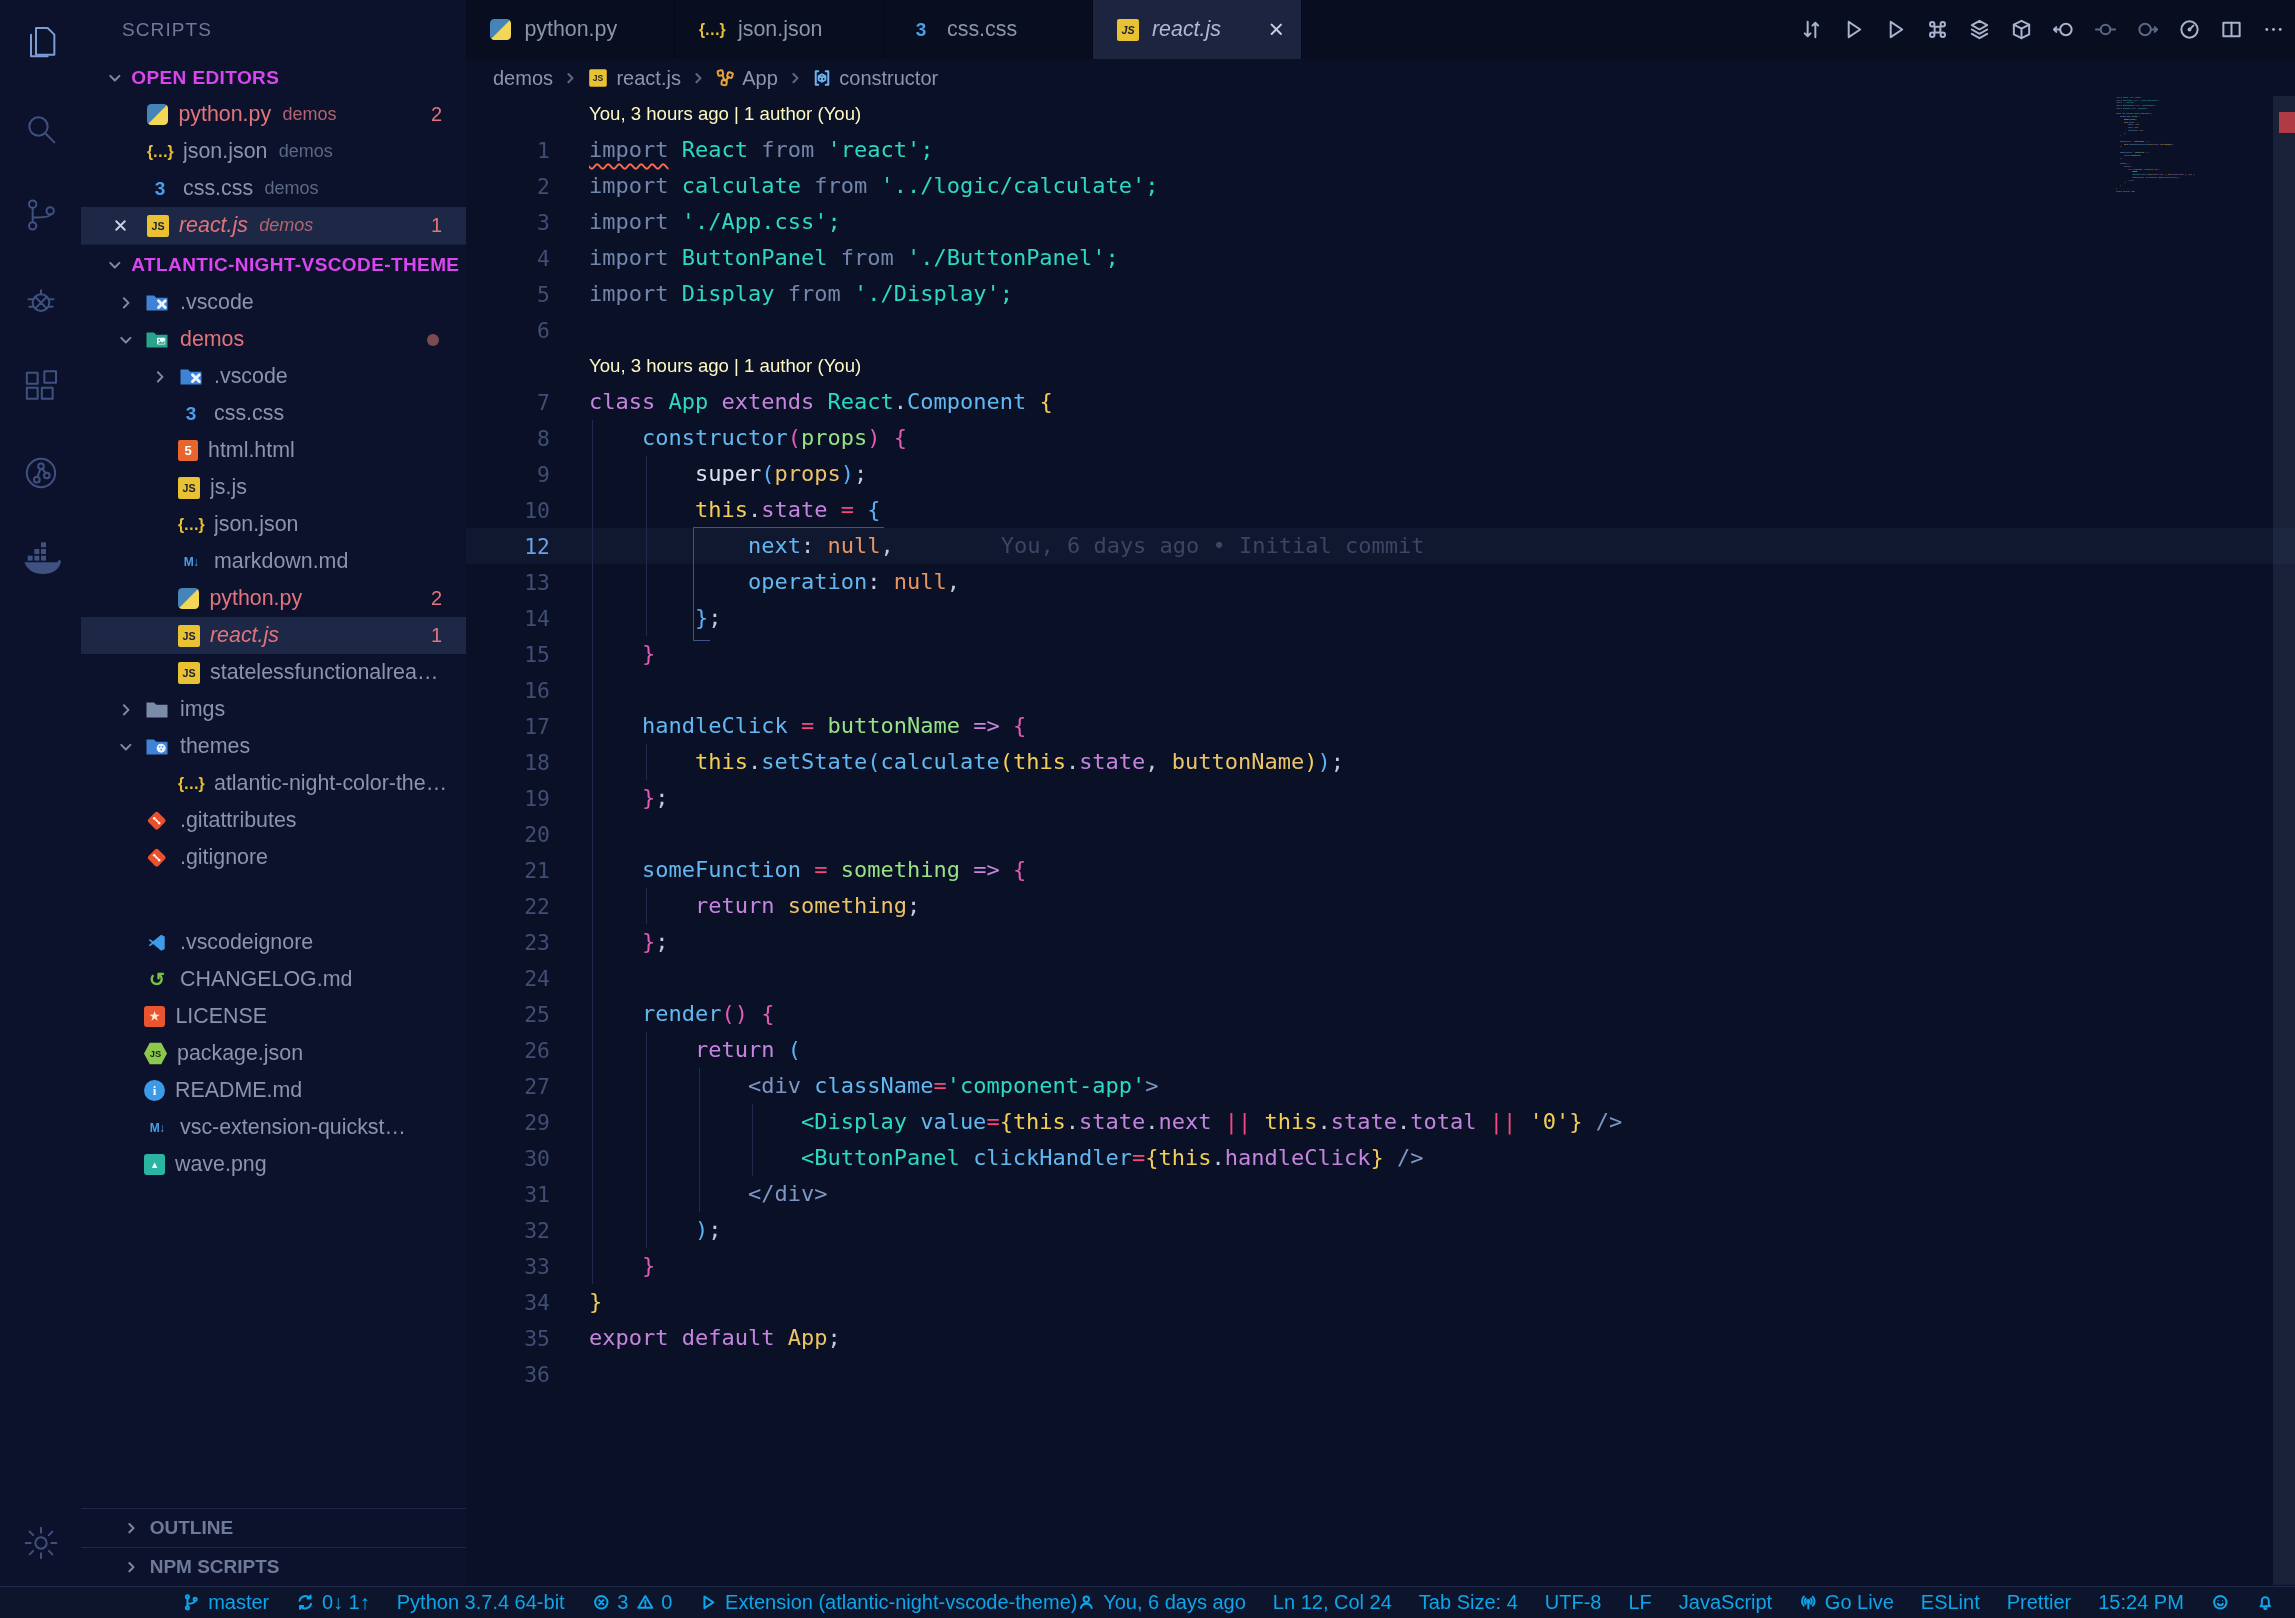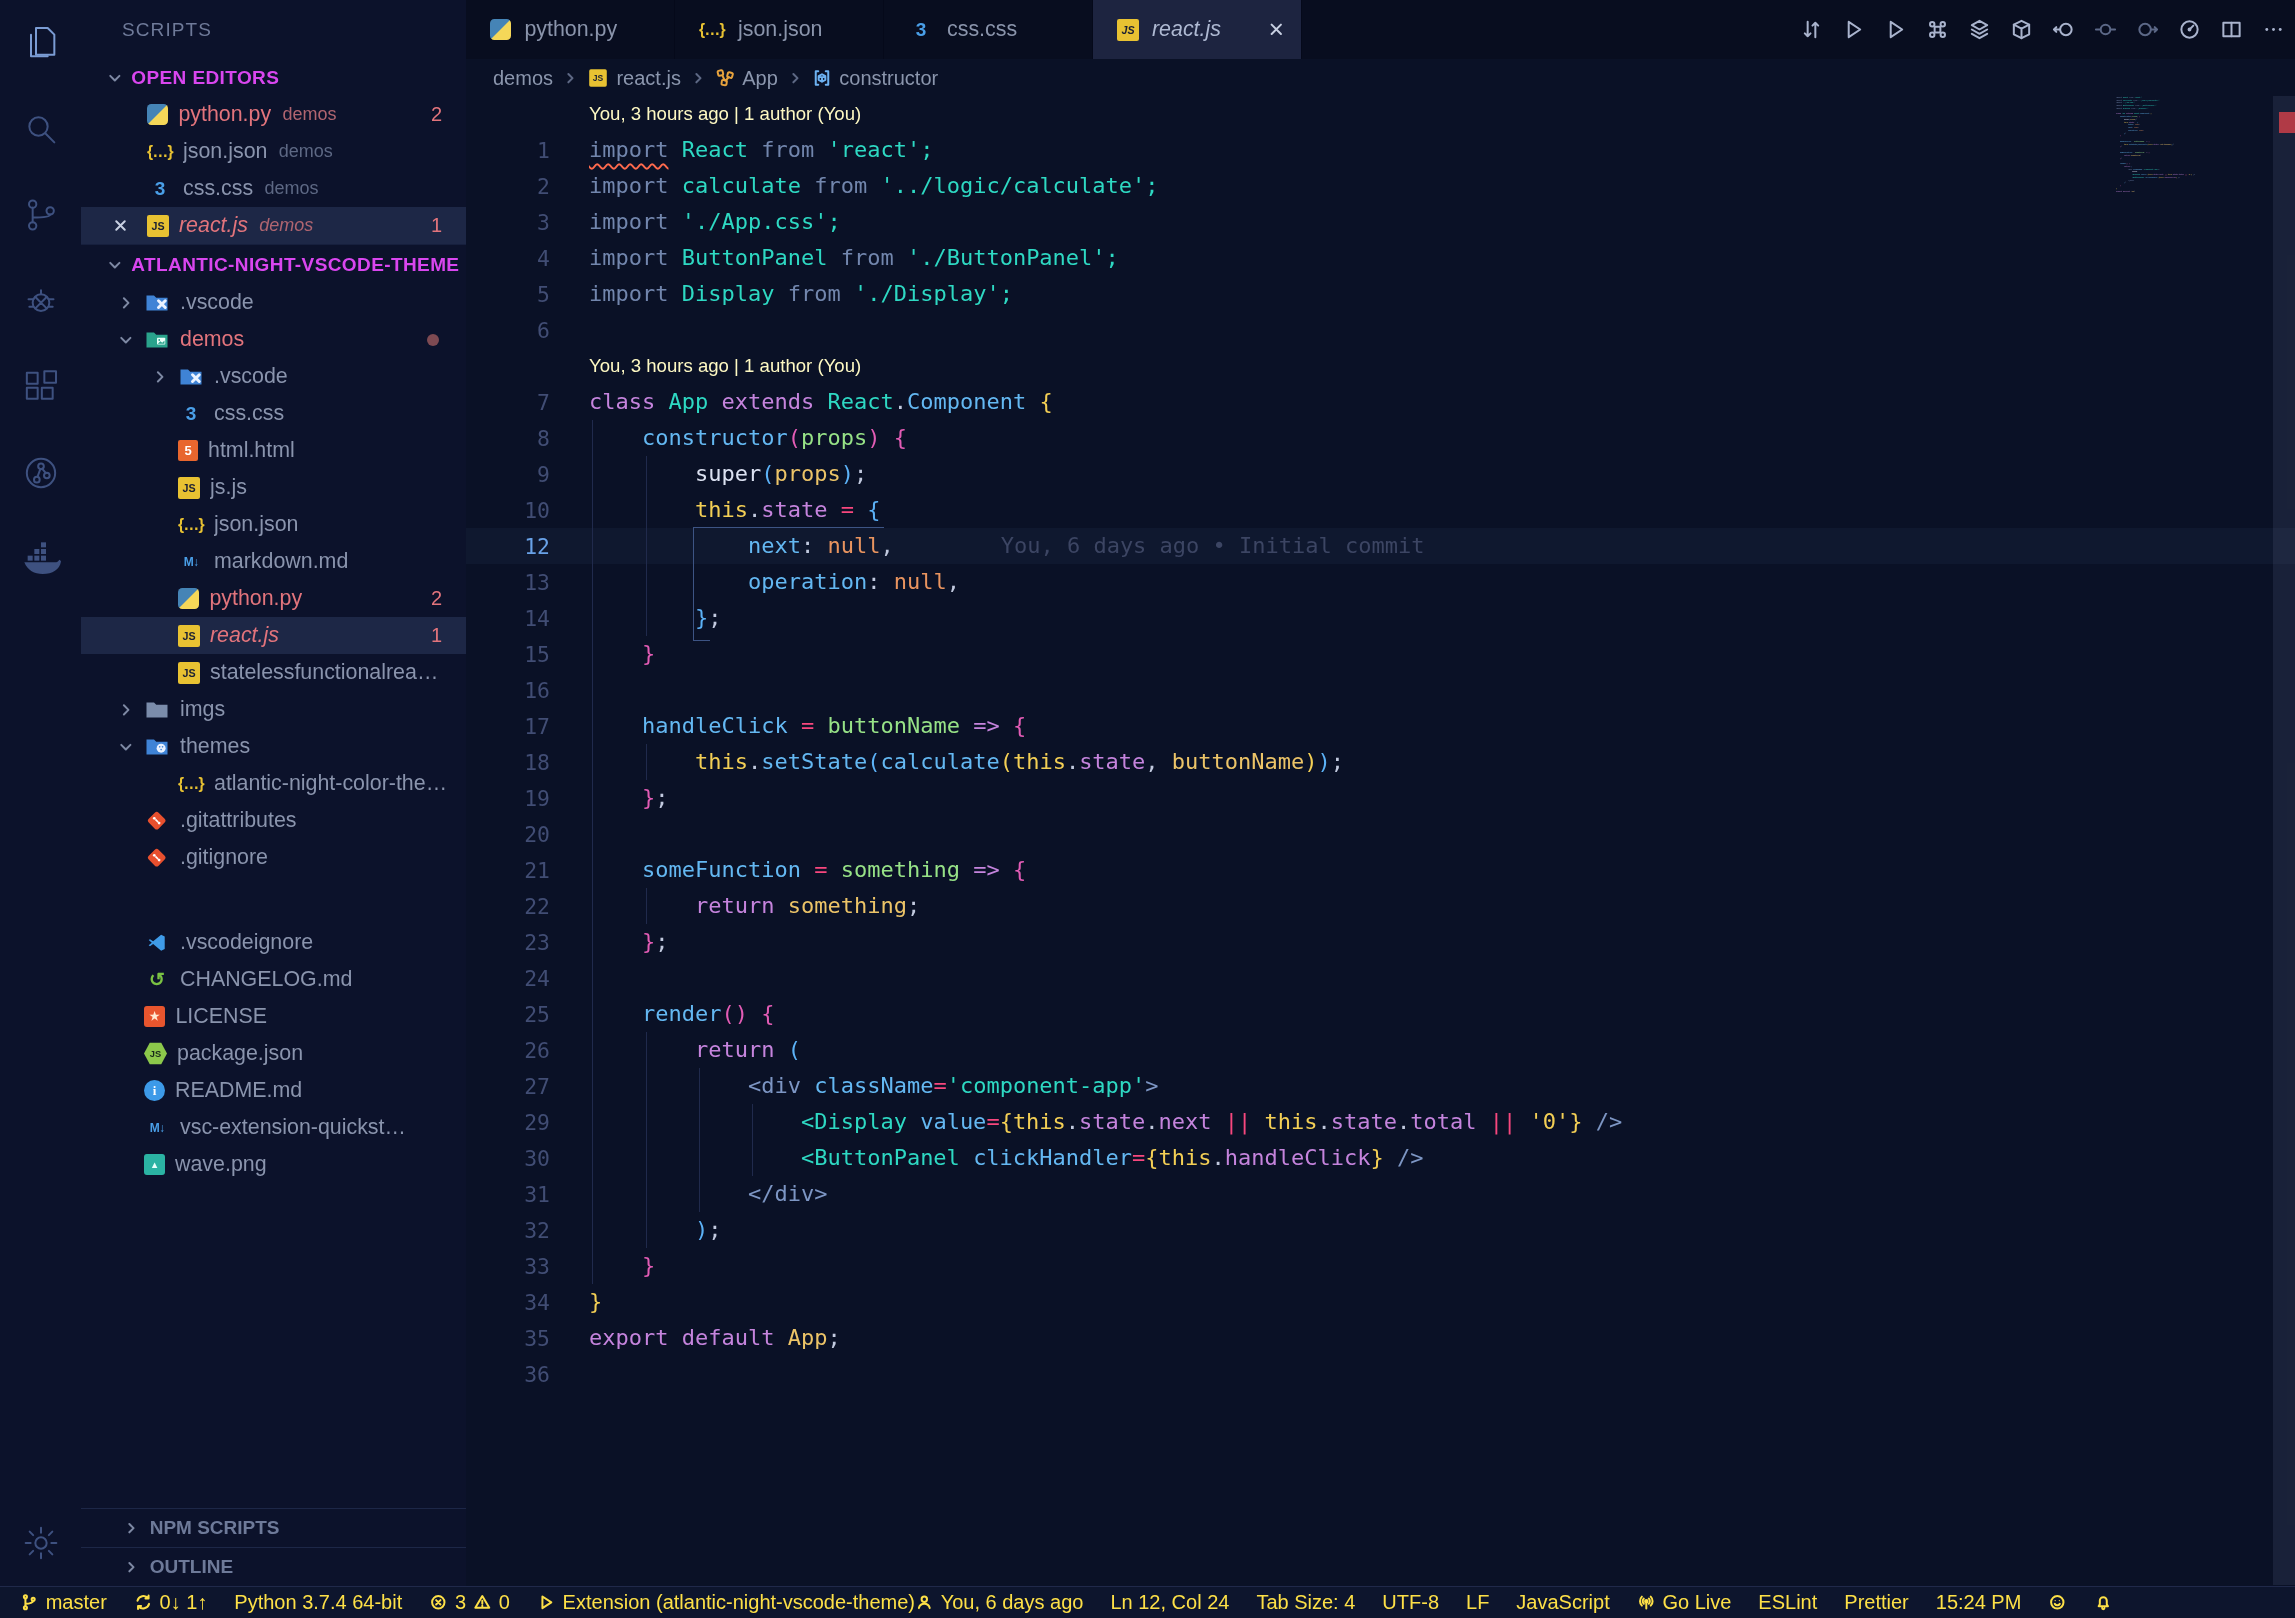--- a/index.html
+++ b/index.html
@@ -87,21 +87,21 @@
 
   
   #minimap{position:absolute;left:1650px;top:0;width:133px;height:125px;overflow:hidden;opacity:.95;cursor:pointer}
   #mm-inner{transform:scale(0.0765);transform-origin:0 0}
   .mrow{height:36px;white-space:pre;font:22px/36px "DejaVu Sans Mono",monospace}
   #scroll-track{position:absolute;right:0;top:0;width:22px;height:1489px;background:rgba(130,145,185,0.13);cursor:pointer}
   #ruler-error{position:absolute;right:0;top:15.7px;width:15.7px;height:21.4px;background:#b03a46}
 
   
   #status-bar{position:absolute;left:0;right:0;bottom:0;height:31px;background:#0d152d;border-top:1.4px solid #20294a;
-    display:flex;justify-content:flex-start;align-items:center;padding:0 20px;color:#fde047;font-size:20px}
+    display:flex;justify-content:flex-end;align-items:center;padding:0 20px;color:#0ea5e9;font-size:20px}
   .sb-group{display:flex;align-items:center;gap:27px;height:100%}
   .sb-item{display:flex;align-items:center;gap:7.1px;white-space:nowrap;cursor:pointer}
 </style>
 </head>
 <body>
 
 <div id="app">
   <div id="activity-bar">
       <div class="ab-item active">
         <svg class="ic" width="40" height="40" viewBox="0 0 24 24">
@@ -403,29 +403,29 @@
           <span class="label">wave.png</span>
         </div>
       </div>
     <div id="bottom-panels">
         <div class="panel-head">
           <span class="chev">
             <svg class="ic" width="14.3" height="14.3" viewBox="0 0 24 24">
               <path d="M9 5l7 7-7 7"></path>
             </svg>
           </span>
-          <span>NPM SCRIPTS</span>
+          <span>OUTLINE</span>
         </div>
         <div class="panel-head">
           <span class="chev">
             <svg class="ic" width="14.3" height="14.3" viewBox="0 0 24 24">
               <path d="M9 5l7 7-7 7"></path>
             </svg>
           </span>
-          <span>OUTLINE</span>
+          <span>NPM SCRIPTS</span>
         </div>
       </div>
   </div>
 
   <div id="editor">
     <div id="tabbar">
         <div class="tab">
           <span class="fi fi-py"></span>
           <span>python.py</span>
         </div>

